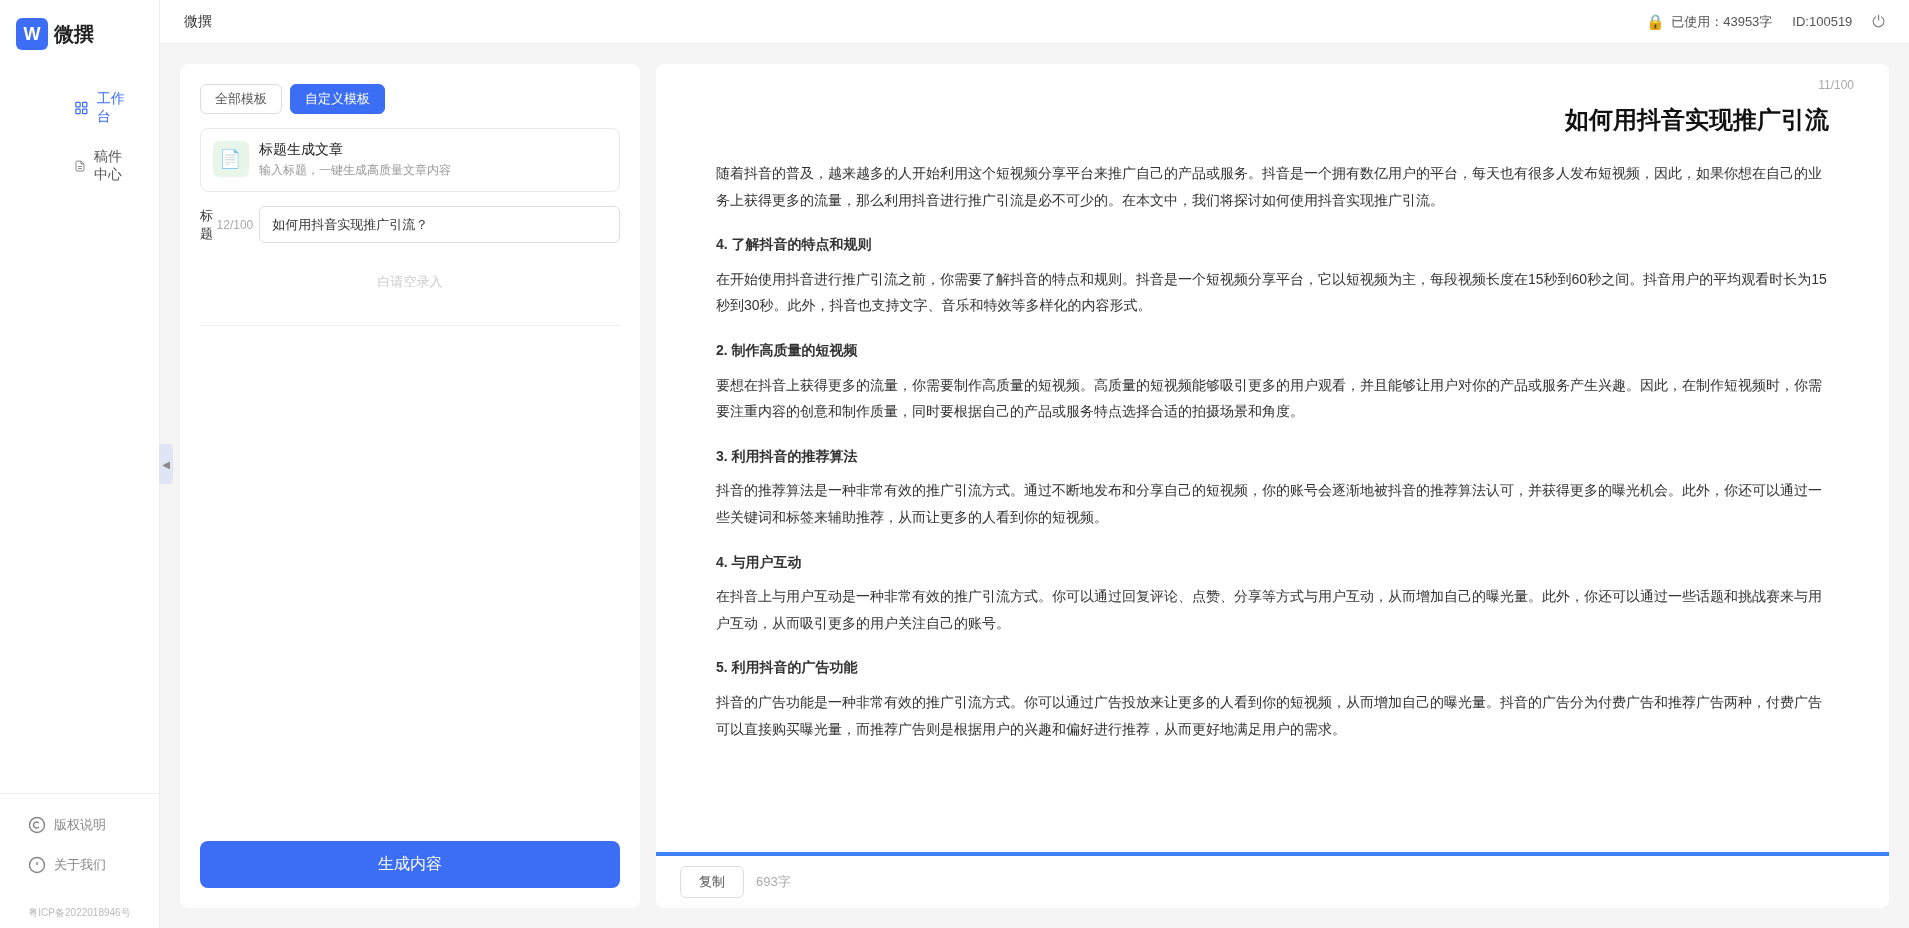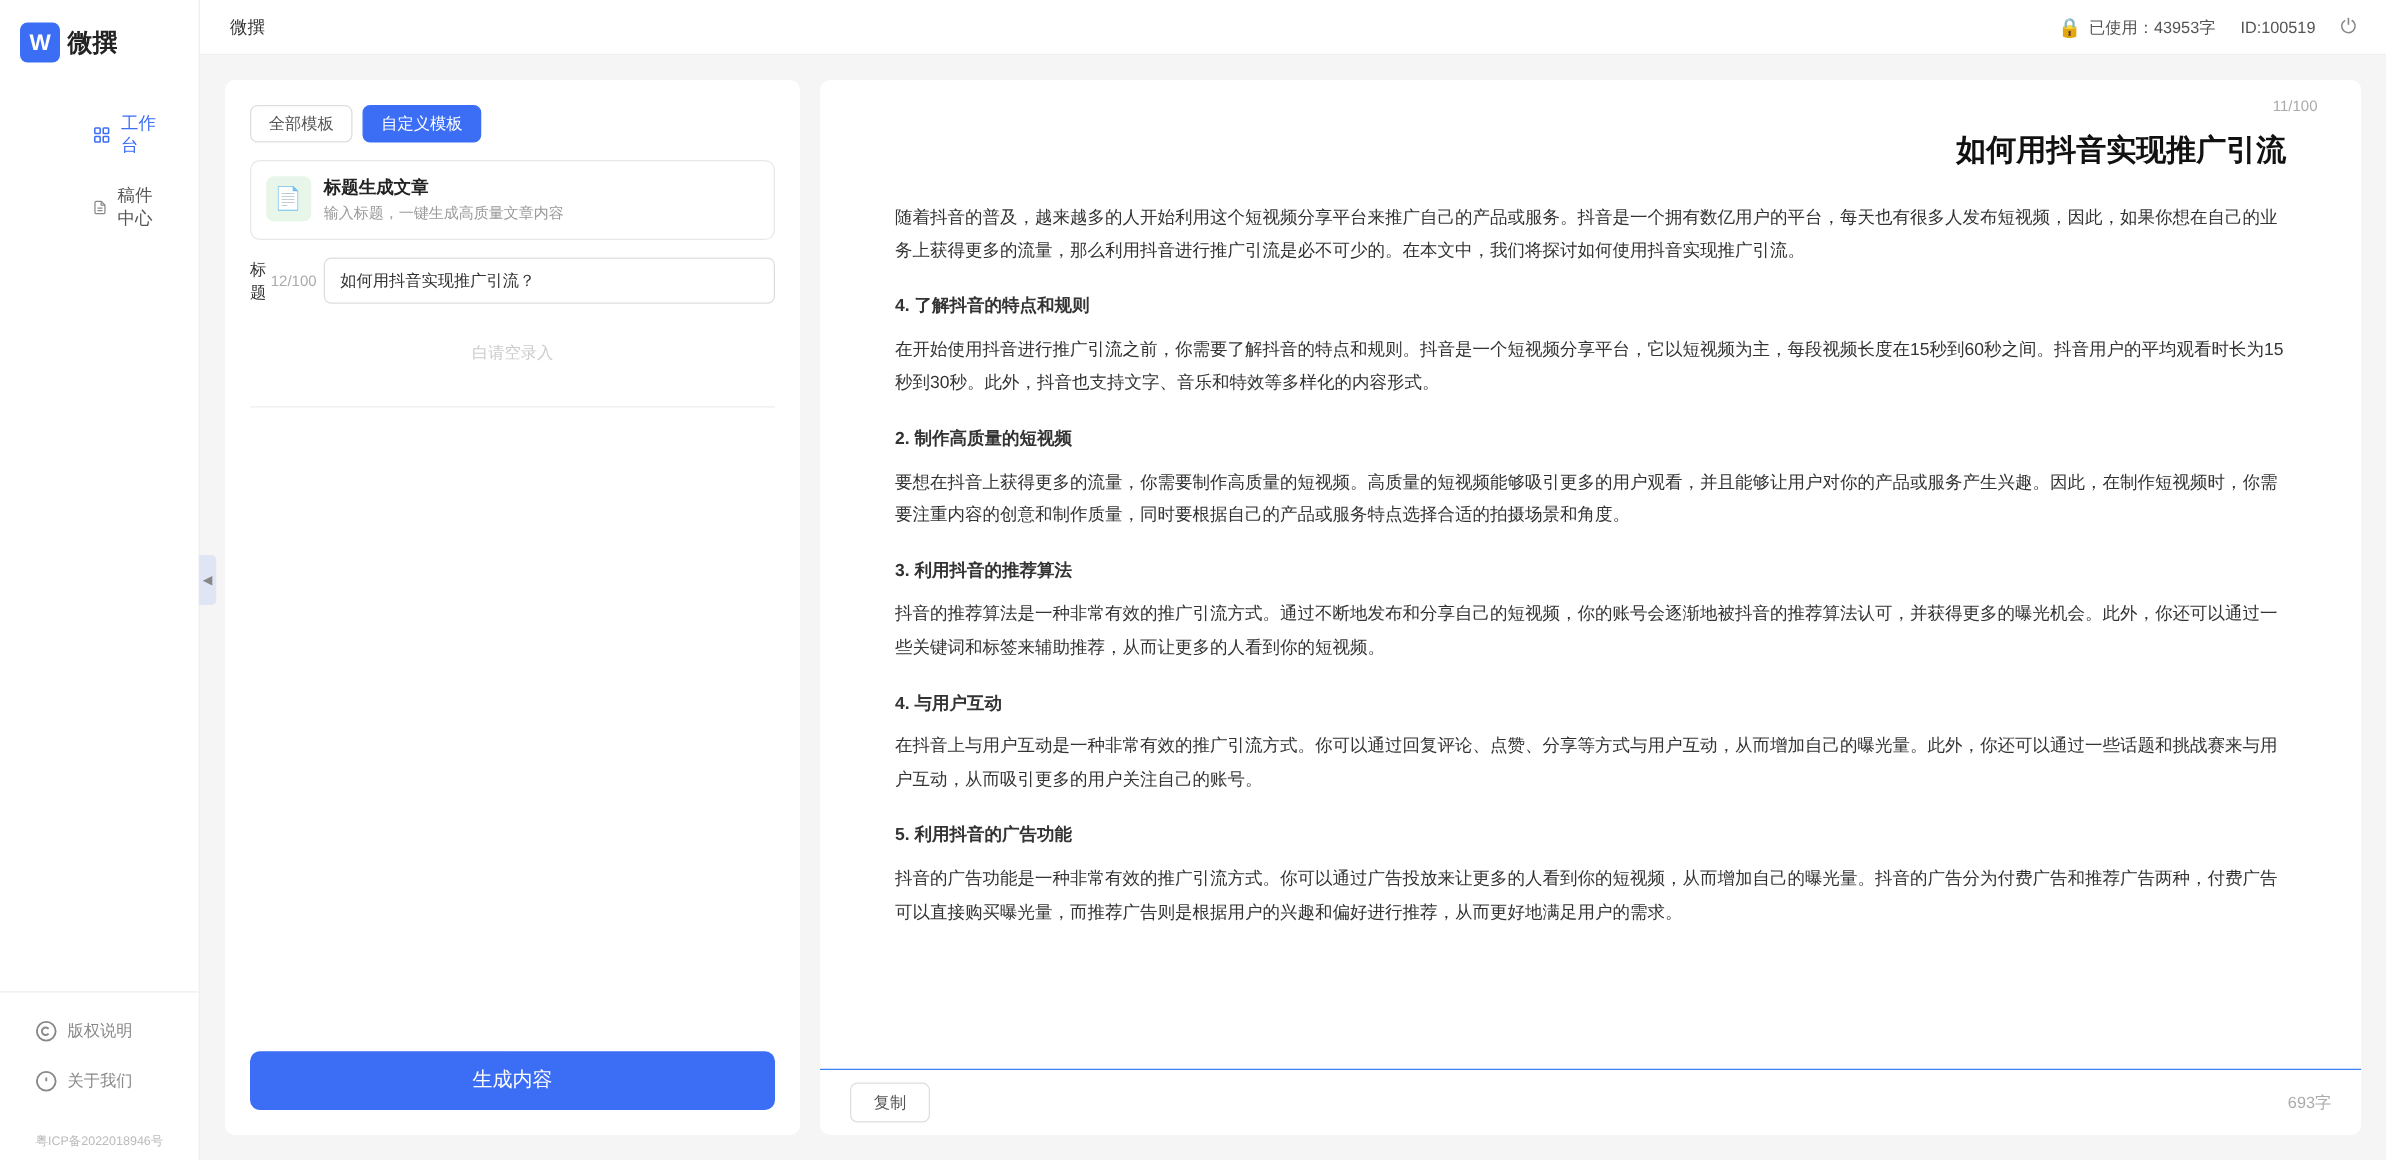--- a/index.html
+++ b/index.html
@@ -139,21 +139,21 @@
       cursor: pointer;
     }
     .template-icon {
       width: 36px; height: 36px;
       background: #e8f5e9;
       border-radius: 6px;
       display: flex; align-items: center; justify-content: center;
       font-size: 18px;
     }
     .template-info { flex: 1; }
-    .template-name { font-size: 14px; font-weight: 700; color: #222; margin-bottom: 3px; }
+    .template-name { font-size: 14px; font-weight: 400; color: #222; margin-bottom: 3px; }
     .template-desc { font-size: 12px; color: #999; }
 
     .form-section { display: flex; flex-direction: row; gap: 6px; }
     .form-label-row {
       display: flex; justify-content: space-between; align-items: center;
     }
     .form-label { font-size: 13px; color: #333; font-weight: 500; }
     .form-count { font-size: 12px; color: #aaa; }
     .form-input {
       width: 100%;
@@ -208,23 +208,23 @@
       margin-bottom: 24px;
     }
     .article-body {
       font-size: 14px; line-height: 1.9; color: #333;
     }
     .article-body p { margin-bottom: 14px; }
     .article-body .section-heading {
       font-weight: bold; margin: 18px 0 8px;
     }
     #article-footer {
-      display: flex; align-items: center; justify-content: space-between;
+      display: flex; align-items: center; justify-content: flex-start;
       padding: 10px 24px;
-      border-top: 1px solid #3b82f6;
+      border-top: 4px solid #3b82f6;
       gap: 12px;
     }
     .copy-btn {
       background: #fff;
       border: 1px solid #ddd;
       border-radius: 6px;
       padding: 6px 18px;
       font-size: 13px;
       color: #555;
       cursor: pointer;

